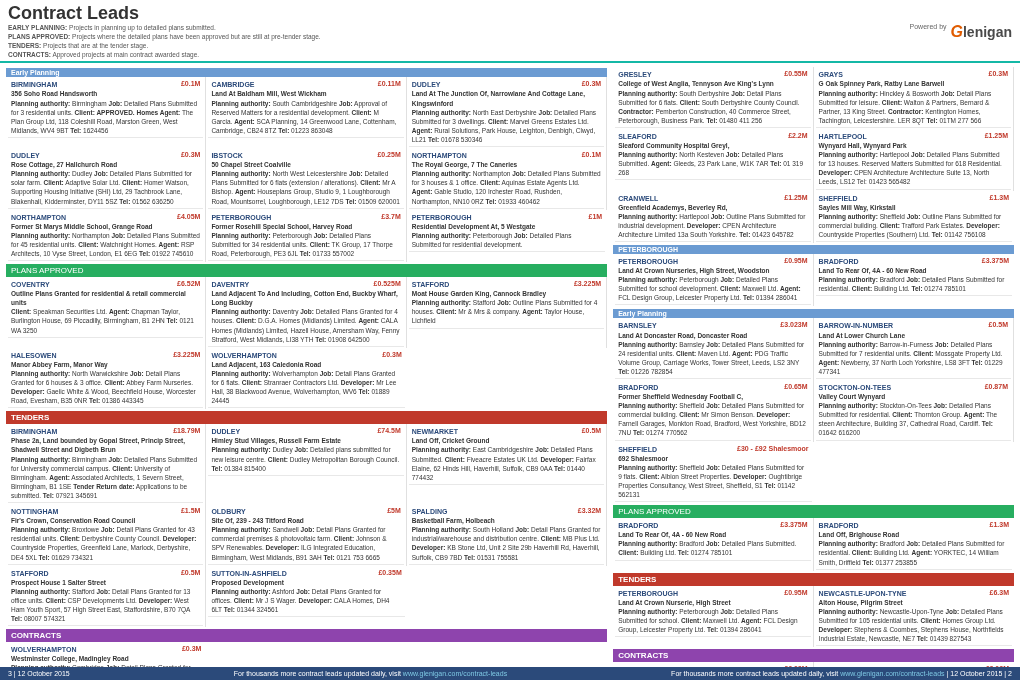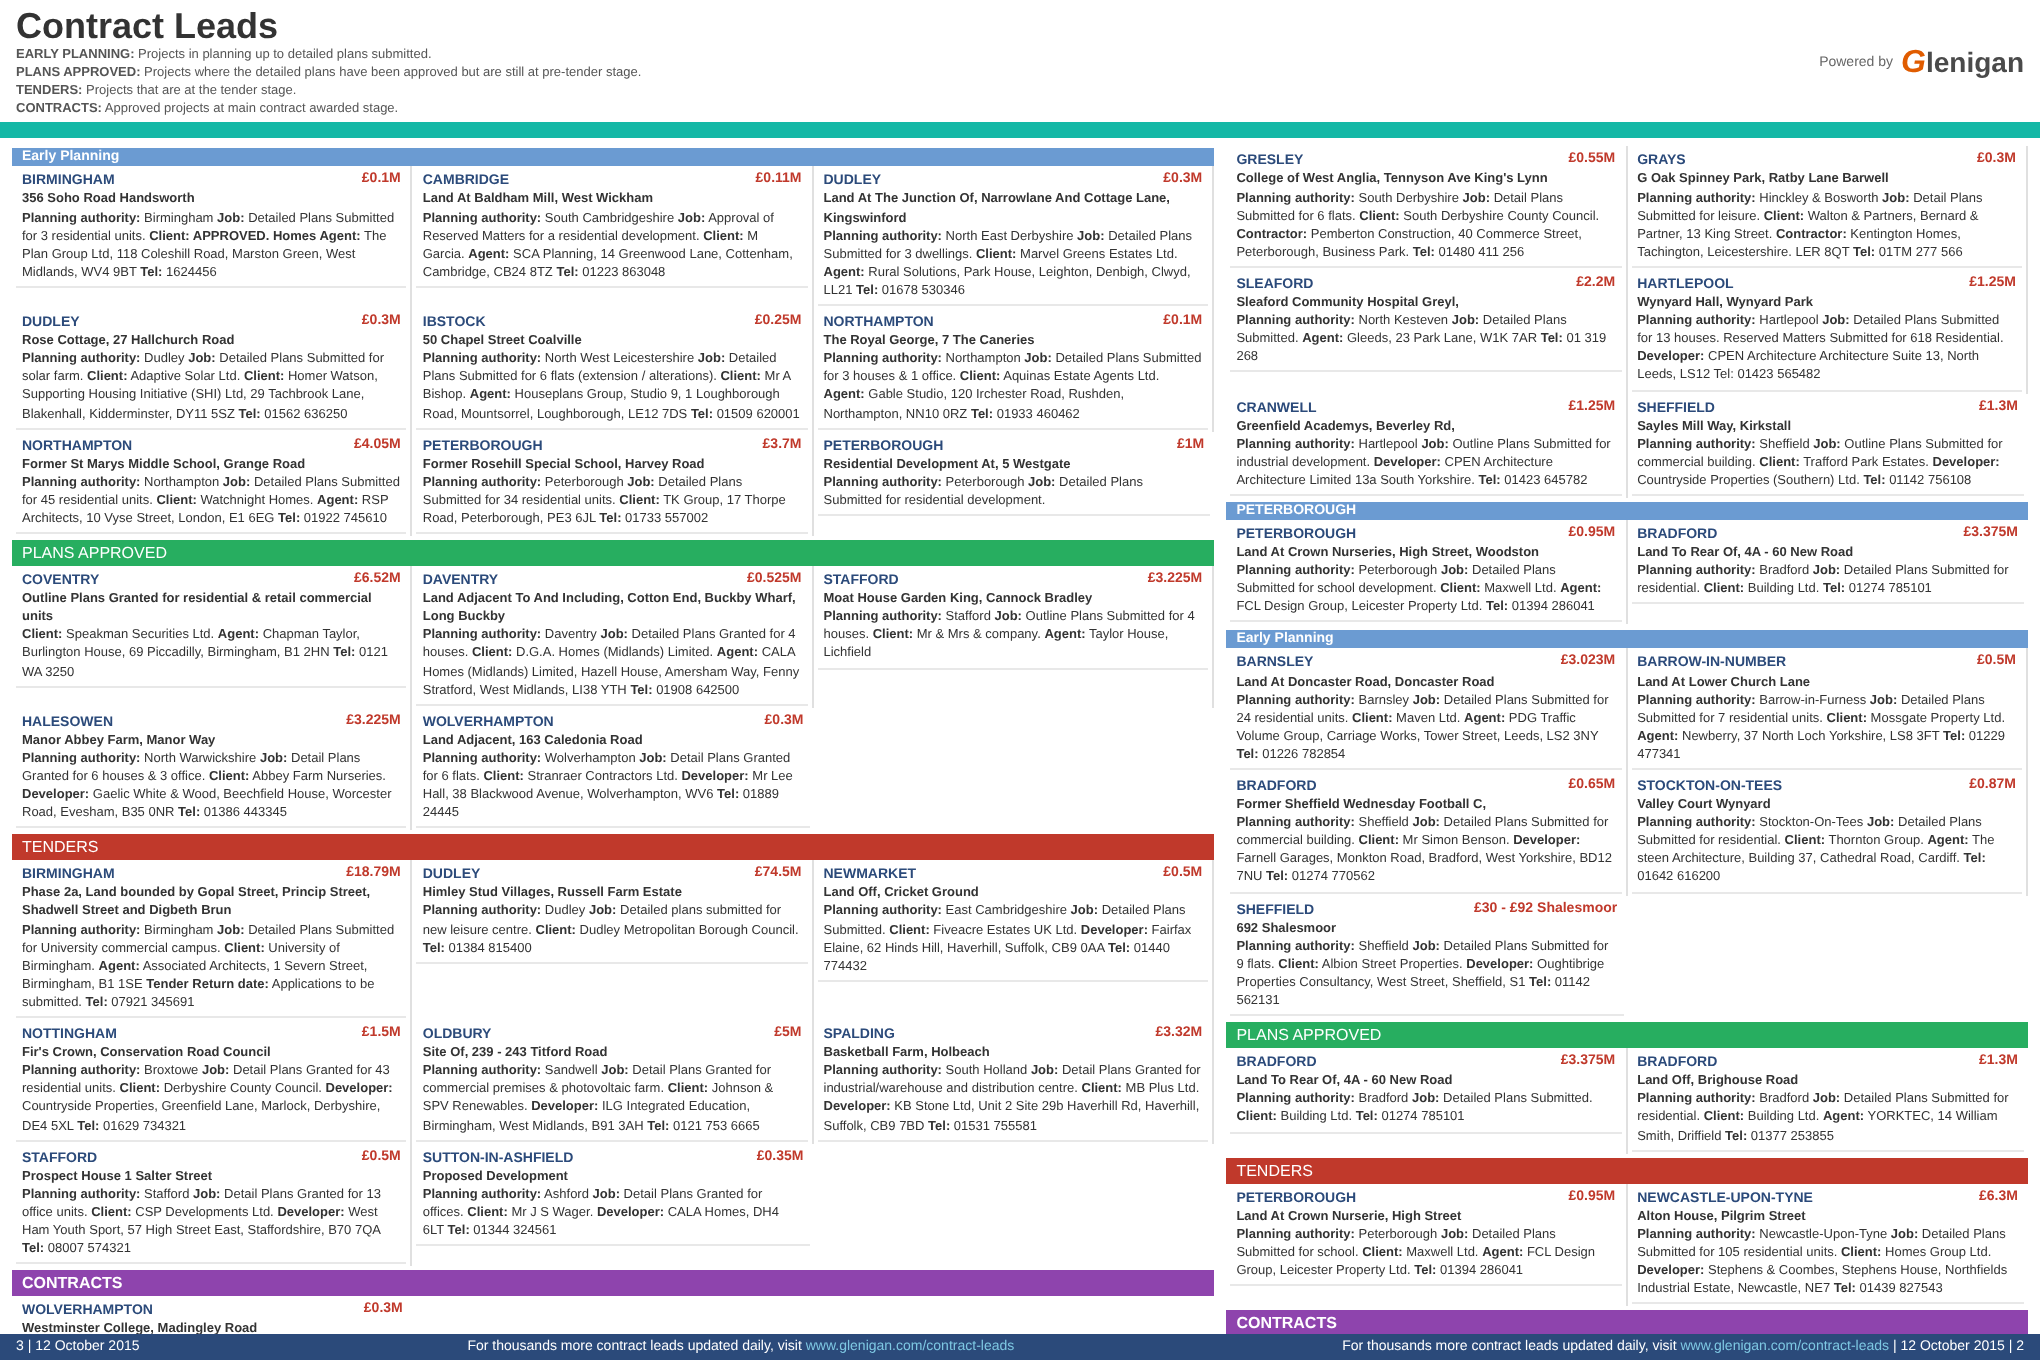--- a/index.html
+++ b/index.html
@@ -11,41 +11,40 @@
       min-height: 680px;
       overflow: hidden;
     }
 
     
     .header {
       display: flex;
       justify-content: space-between;
       align-items: center;
       padding: 4px 8px 2px 8px;
-      border-bottom: 8px solid #14b8a6;
+      border-bottom: 2px solid #14b8a6;
       background: #fff;
     }
     .header-left h1 {
       font-size: 18px;
       font-weight: bold;
       color: #333;
       line-height: 1;
     }
     .header-left .subtitle {
       font-size: 6.5px;
       color: #555;
       line-height: 1.4;
       margin-top: 1px;
     }
     .header-left .subtitle span {
       font-weight: bold;
     }
     .header-right {
       display: flex;
-      align-items: center;
       gap: 4px;
     }
     .powered-by {
       font-size: 7px;
       color: #666;
     }
     .glenigan-logo {
       font-size: 13px;
       font-weight: bold;
       color: #e05c00;
@@ -112,21 +111,21 @@
       font-size: 6.5px;
       color: #333;
       line-height: 1.4;
     }
 
     
     .tenders-header {
       background: #c0392b;
       color: #fff;
       font-size: 8px;
-      font-weight: normal;
+      font-weight: bold;
       padding: 2px 5px;
       text-transform: uppercase;
       margin-top: 2px;
     }
     .plans-approved-header {
       background: #27ae60;
       color: #fff;
       font-size: 8px;
       font-weight: normal;
       padding: 2px 5px;

